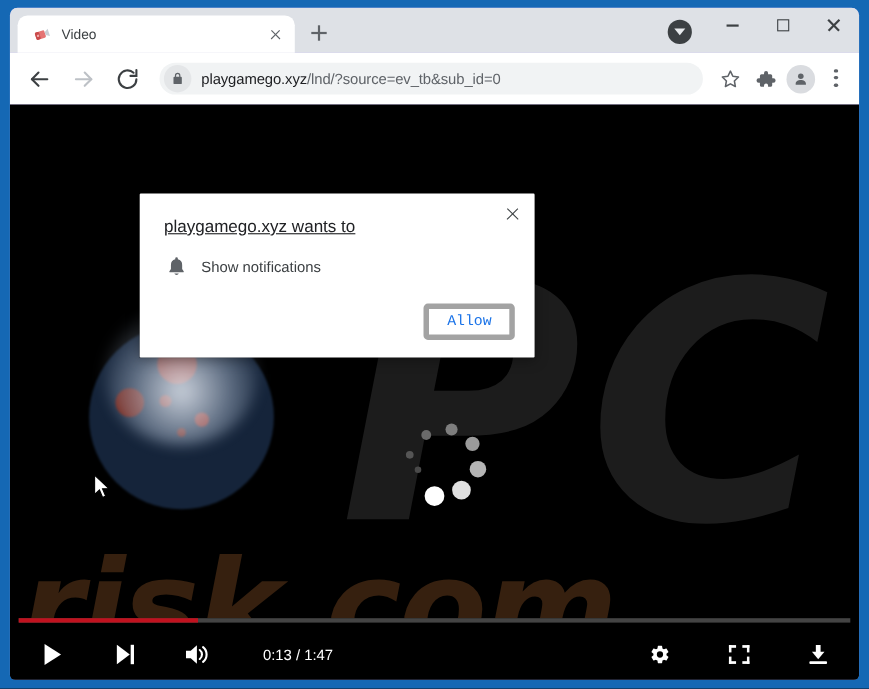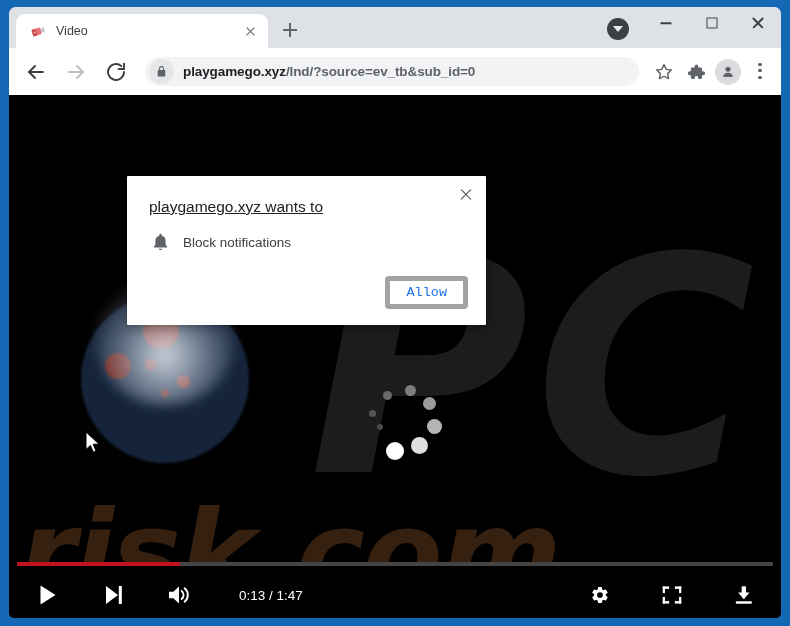--- a/index.html
+++ b/index.html
@@ -130,21 +130,20 @@
   .close-gl::before { transform: rotate(45deg); }
   .close-gl::after  { transform: rotate(-45deg); }
 
   
   .toolbar {
     height: 47px;
     background: #fff;
     display: flex;
     align-items: center;
     padding: 0 6px 0 12px;
-    font-weight: bold;
   }
   .navbtn {
     width: 30px; height: 30px;
     margin-right: 10px;
     position: relative;
     flex: 0 0 30px;
   }
   .navbtn svg { position: absolute; left: 3px; top: 3px; }
 
   .omnibox {
@@ -595,21 +594,21 @@
 
         <div class="perm-title">playgamego.xyz wants to</div>
 
         <div class="perm-row">
           <span class="perm-bell">
             <svg width="17" height="19" viewBox="0 0 20 22" fill="#5f6368">
               <path d="M10 0.8a1.4 1.4 0 0 0-1.4 1.4v.75A6.2 6.2 0 0 0 4 9v4.3l-1.6 2.4A.8.8 0 0 0 3.1 17h13.8a.8.8 0 0 0 .7-1.3L16 13.3V9a6.2 6.2 0 0 0-4.6-6.05V2.2A1.4 1.4 0 0 0 10 .8z"></path>
               <path d="M7.6 18.3a2.6 2.6 0 0 0 4.8 0z"></path>
             </svg>
           </span>
-          <span class="perm-label">Block notifications</span>
+          <span class="perm-label">Show notifications</span>
         </div>
 
         <div class="perm-actions">
           <button class="perm-btn">Allow</button>
         </div>
       </div>
 
     </div>
   </div>
 </div>

